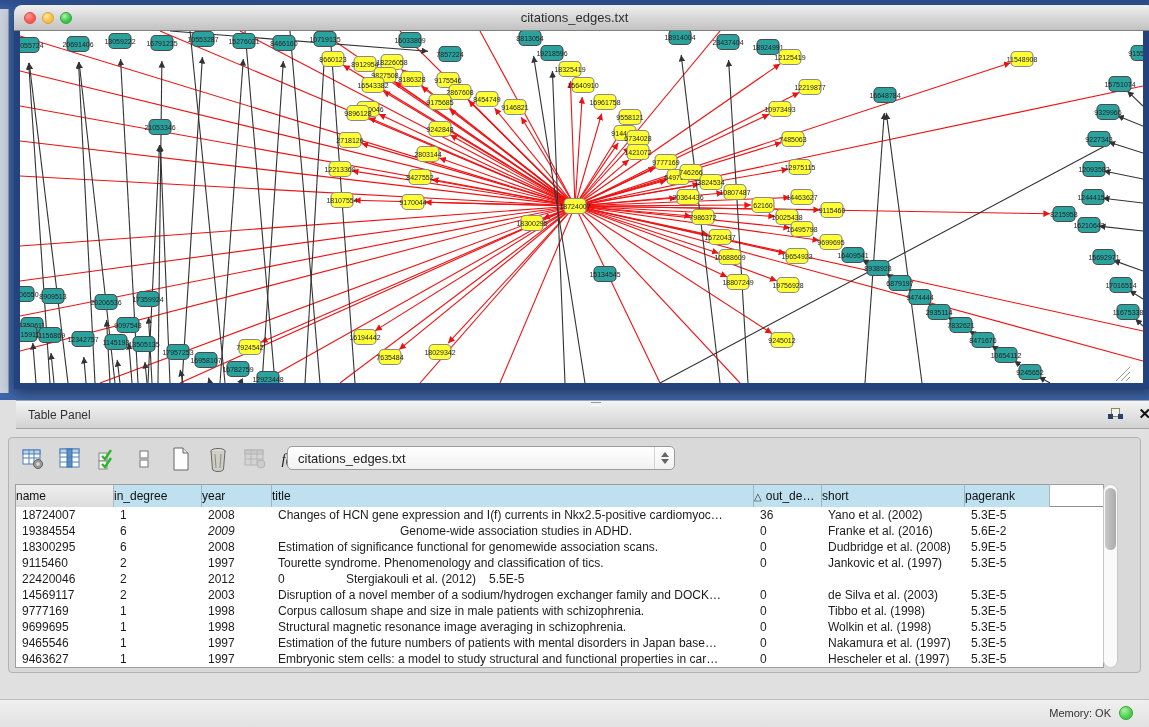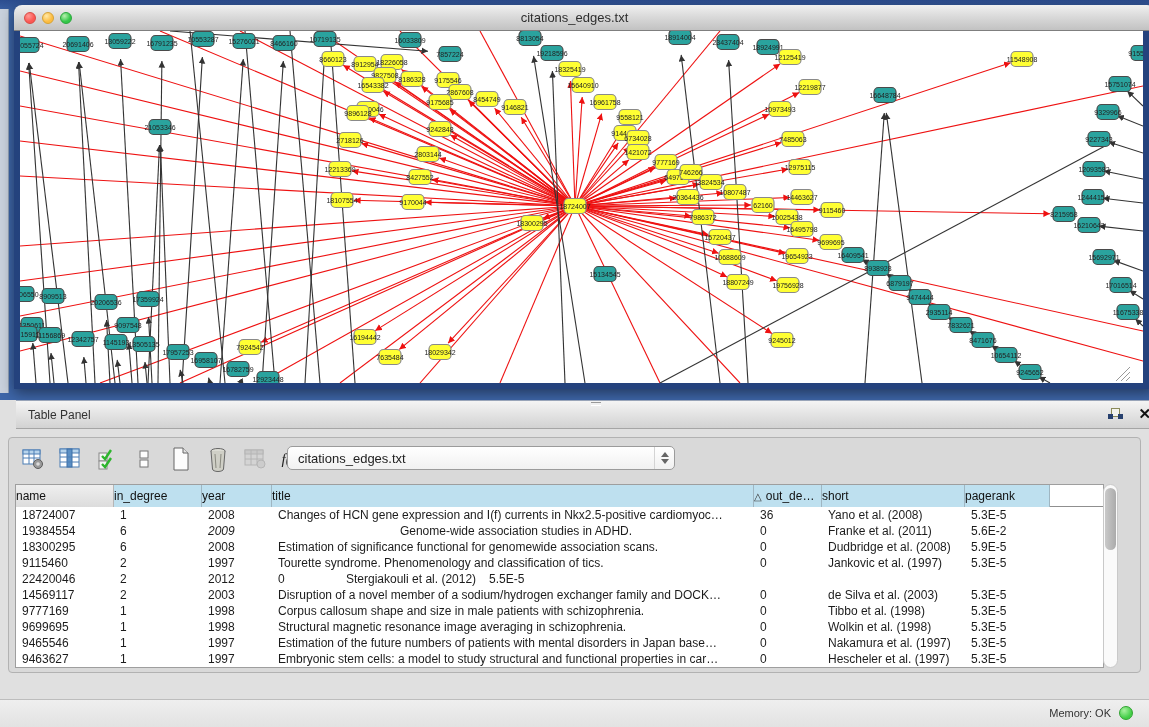--- a/index.html
+++ b/index.html
@@ -819,30 +819,30 @@
               <span>pagerank</span>
             </div>
           </div>
         <div id="gbody">
             <div class="trow">
               <div class="tcell" style="width: 98px;">18724007</div>
               <div class="tcell" style="width: 88px;">1</div>
               <div class="tcell" style="width: 70px;">2008</div>
               <div class="tcell" style="width: 482px;">Changes of HCN gene expression and I(f) currents in Nkx2.5-positive cardiomyoc…</div>
               <div class="tcell" style="width: 68px;">36</div>
-              <div class="tcell" style="width: 143px;">Yano et al. (2008)</div>
+              <div class="tcell" style="width: 143px;">Yano et al. (2002)</div>
               <div class="tcell" style="width: 85px;">5.3E-5</div>
             </div>
             <div class="trow">
               <div class="tcell" style="width: 98px;">19384554</div>
               <div class="tcell" style="width: 88px;">6</div>
               <div class="tcell" style="width: 70px; font-style: italic;">2009</div>
               <div class="tcell" style="width: 482px; text-align: center;">Genome-wide association studies in ADHD.</div>
               <div class="tcell" style="width: 68px;">0</div>
-              <div class="tcell" style="width: 143px;">Franke et al. (2011)</div>
+              <div class="tcell" style="width: 143px;">Franke et al. (2016)</div>
               <div class="tcell" style="width: 85px;">5.6E-2</div>
             </div>
             <div class="trow">
               <div class="tcell" style="width: 98px;">18300295</div>
               <div class="tcell" style="width: 88px;">6</div>
               <div class="tcell" style="width: 70px;">2008</div>
               <div class="tcell" style="width: 482px;">Estimation of significance functional for genomewide association scans.</div>
               <div class="tcell" style="width: 68px;">0</div>
               <div class="tcell" style="width: 143px;">Dudbridge et al. (2008)</div>
               <div class="tcell" style="width: 85px;">5.9E-5</div>

